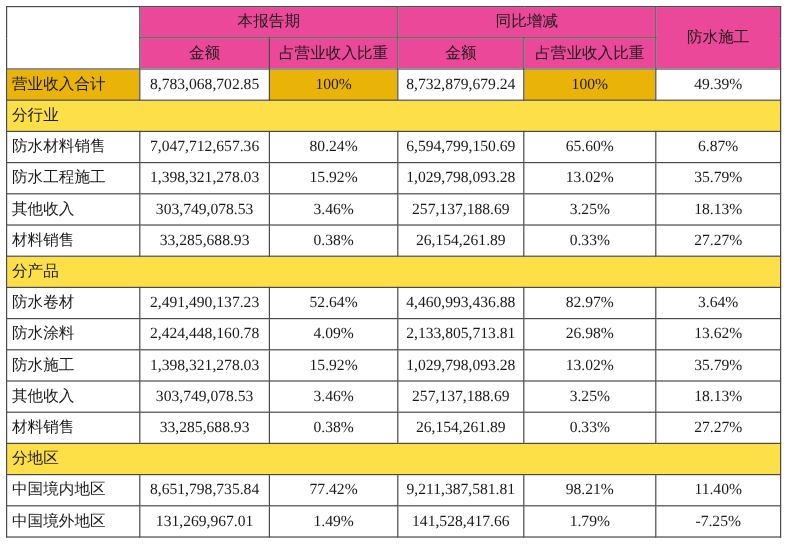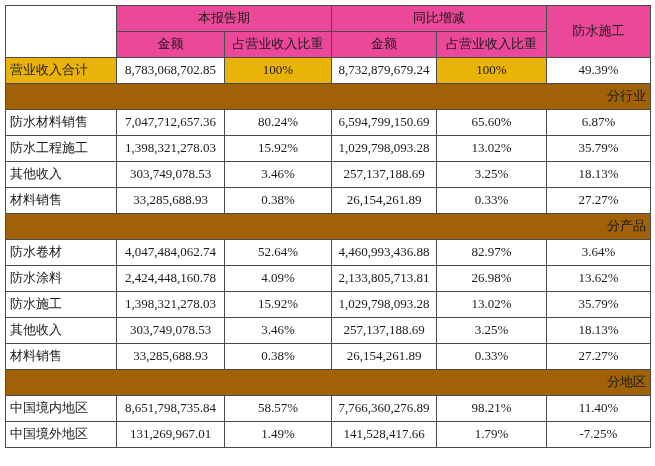--- a/index.html
+++ b/index.html
@@ -49,22 +49,22 @@
   td.shaded {
     background: #eab308;
   }
   td.lbl {
     text-align: left;
   }
   td.num {
     text-align: center;
   }
   tr.section td {
-    background: #a16207;
-    text-align: right;
+    background: #fde047;
+    text-align: left;
   }
 </style>
 </head>
 <body>
 
 <div class="table-wrap">
   <table>
     <colgroup>
       <col class="c1">
         <col class="c2">
@@ -131,21 +131,21 @@
         <td class="num">26,154,261.89</td>
         <td class="num">0.33%</td>
         <td class="num">27.27%</td>
       </tr>
 
       <tr class="section">
         <td colspan="6">分产品</td>
       </tr>
       <tr>
         <td class="lbl">防水卷材</td>
-        <td class="num">4,047,484,062.74</td>
+        <td class="num">2,491,490,137.23</td>
         <td class="num">52.64%</td>
         <td class="num">4,460,993,436.88</td>
         <td class="num">82.97%</td>
         <td class="num">3.64%</td>
       </tr>
       <tr>
         <td class="lbl">防水涂料</td>
         <td class="num">2,424,448,160.78</td>
         <td class="num">4.09%</td>
         <td class="num">2,133,805,713.81</td>
@@ -176,22 +176,22 @@
         <td class="num">0.33%</td>
         <td class="num">27.27%</td>
       </tr>
 
       <tr class="section">
         <td colspan="6">分地区</td>
       </tr>
       <tr>
         <td class="lbl">中国境内地区</td>
         <td class="num">8,651,798,735.84</td>
-        <td class="num">58.57%</td>
-        <td class="num">7,766,360,276.89</td>
+        <td class="num">77.42%</td>
+        <td class="num">9,211,387,581.81</td>
         <td class="num">98.21%</td>
         <td class="num">11.40%</td>
       </tr>
       <tr>
         <td class="lbl">中国境外地区</td>
         <td class="num">131,269,967.01</td>
         <td class="num">1.49%</td>
         <td class="num">141,528,417.66</td>
         <td class="num">1.79%</td>
         <td class="num">-7.25%</td>

